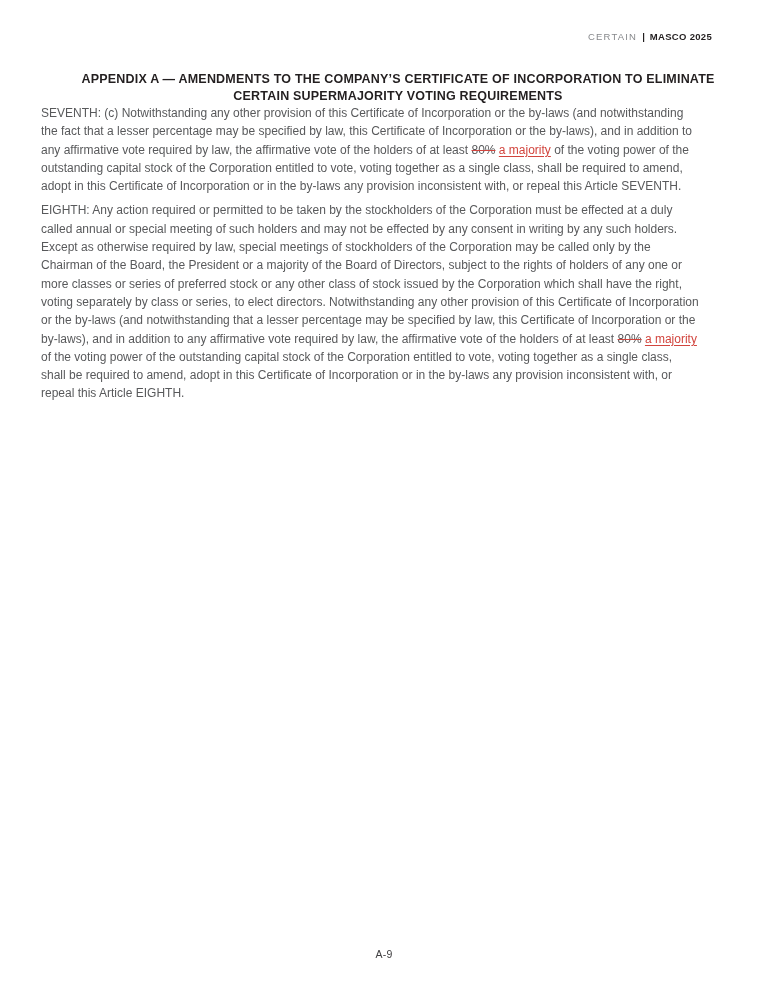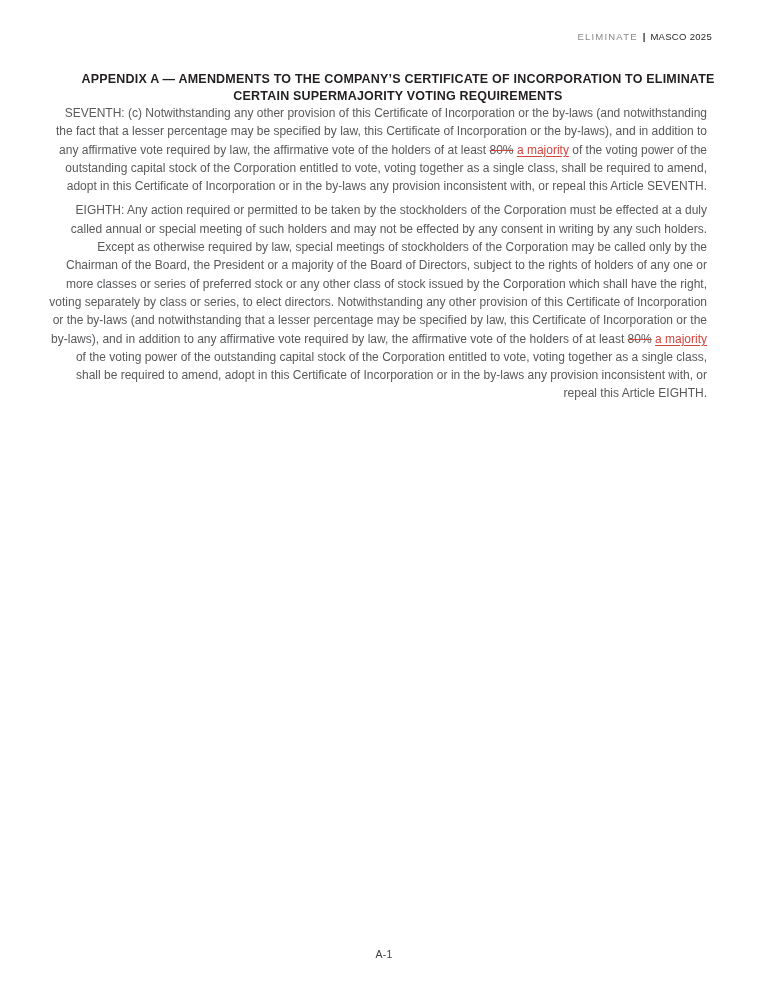--- a/index.html
+++ b/index.html
@@ -26,43 +26,42 @@
     color: #87898c;
     letter-spacing: 1.2px;
   }
   .hdr-sep {
     color: #231f20;
     font-weight: bold;
     margin: 0 5px;
   }
   .hdr-brand {
     color: #231f20;
-    font-weight: normal;
+    font-weight: bold;
     letter-spacing: 0.3px;
   }
   .doc-title {
     position: absolute;
     top: 57px;
     left: 50%;
     transform: translateX(-50%);
     width: 690px;
     margin: 14px;
     text-align: center;
     font-size: 12.5px;
     line-height: 16.5px;
     font-weight: bold;
     color: #231f20;
     letter-spacing: 0.2px;
   }
   .body-copy {
     position: absolute;
     top: 104px;
-    left: 49px;
+    left: 41px;
     width: 658px;
-    text-align: right;
   }
   .body-para {
     margin: 0 0 6px 0;
     font-size: 12px;
     line-height: 18.3px;
     color: #58595b;
   }
   .seg-normal {
     color: #58595b;
   }
@@ -89,25 +88,25 @@
     color: #414042;
     letter-spacing: 0.3px;
   }
 </style>
 </head>
 <body>
 
 <div class="page">
 
   <div class="running-header">
-    <span class="hdr-section">ELIMINATE</span><span class="hdr-sep">|</span><span class="hdr-brand">MASCO 2025</span>
+    <span class="hdr-section">CERTAIN</span><span class="hdr-sep">|</span><span class="hdr-brand">MASCO 2025</span>
   </div>
 
   <h1 class="doc-title">APPENDIX A — AMENDMENTS TO THE COMPANY’S CERTIFICATE OF INCORPORATION TO ELIMINATE CERTAIN SUPERMAJORITY VOTING REQUIREMENTS</h1>
 
   <div class="body-copy">
     <p class="body-para"><span class="seg-normal">SEVENTH: (c) Notwithstanding any other provision of this Certificate of Incorporation or the by-laws (and notwithstanding the fact that a lesser percentage may be specified by law, this Certificate of Incorporation or the by-laws), and in addition to any affirmative vote required by law, the affirmative vote of the holders of at least </span><span class="seg-deleted">80%</span><span class="seg-normal"> </span><span class="seg-inserted">a majority</span><span class="seg-normal"> of the voting power of the outstanding capital stock of the Corporation entitled to vote, voting together as a single class, shall be required to amend, adopt in this Certificate of Incorporation or in the by-laws any provision inconsistent with, or repeal this Article SEVENTH.</span></p>
     <p class="body-para"><span class="seg-normal">EIGHTH: Any action required or permitted to be taken by the stockholders of the Corporation must be effected at a duly called annual or special meeting of such holders and may not be effected by any consent in writing by any such holders. Except as otherwise required by law, special meetings of stockholders of the Corporation may be called only by the Chairman of the Board, the President or a majority of the Board of Directors, subject to the rights of holders of any one or more classes or series of preferred stock or any other class of stock issued by the Corporation which shall have the right, voting separately by class or series, to elect directors. Notwithstanding any other provision of this Certificate of Incorporation or the by-laws (and notwithstanding that a lesser percentage may be specified by law, this Certificate of Incorporation or the by-laws), and in addition to any affirmative vote required by law, the affirmative vote of the holders of at least </span><span class="seg-deleted">80%</span><span class="seg-normal"> </span><span class="seg-inserted">a majority</span><span class="seg-normal"> of the voting power of the outstanding capital stock of the Corporation entitled to vote, voting together as a single class, shall be required to amend, adopt in this Certificate of Incorporation or in the by-laws any provision inconsistent with, or repeal this Article EIGHTH.</span></p>
   </div>
 
-  <div class="page-footer">A-1</div>
+  <div class="page-footer">A-9</div>
 
 </div>
 
 </body></html>

